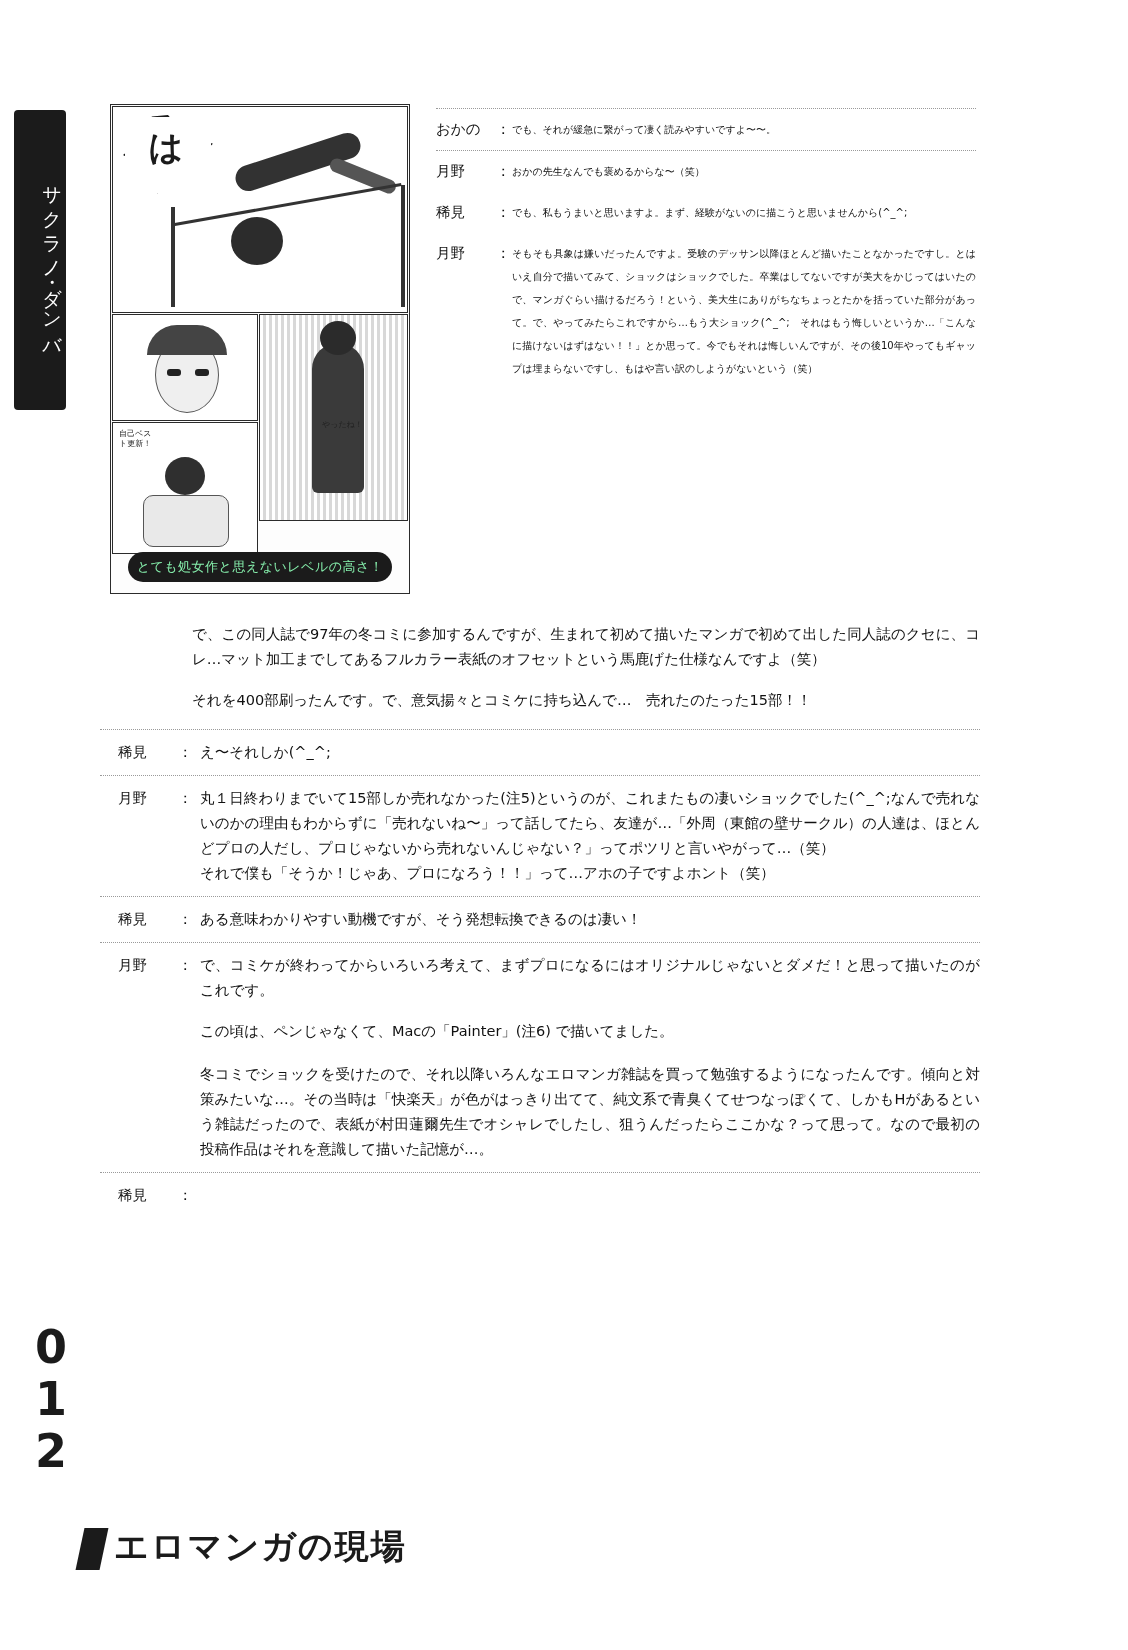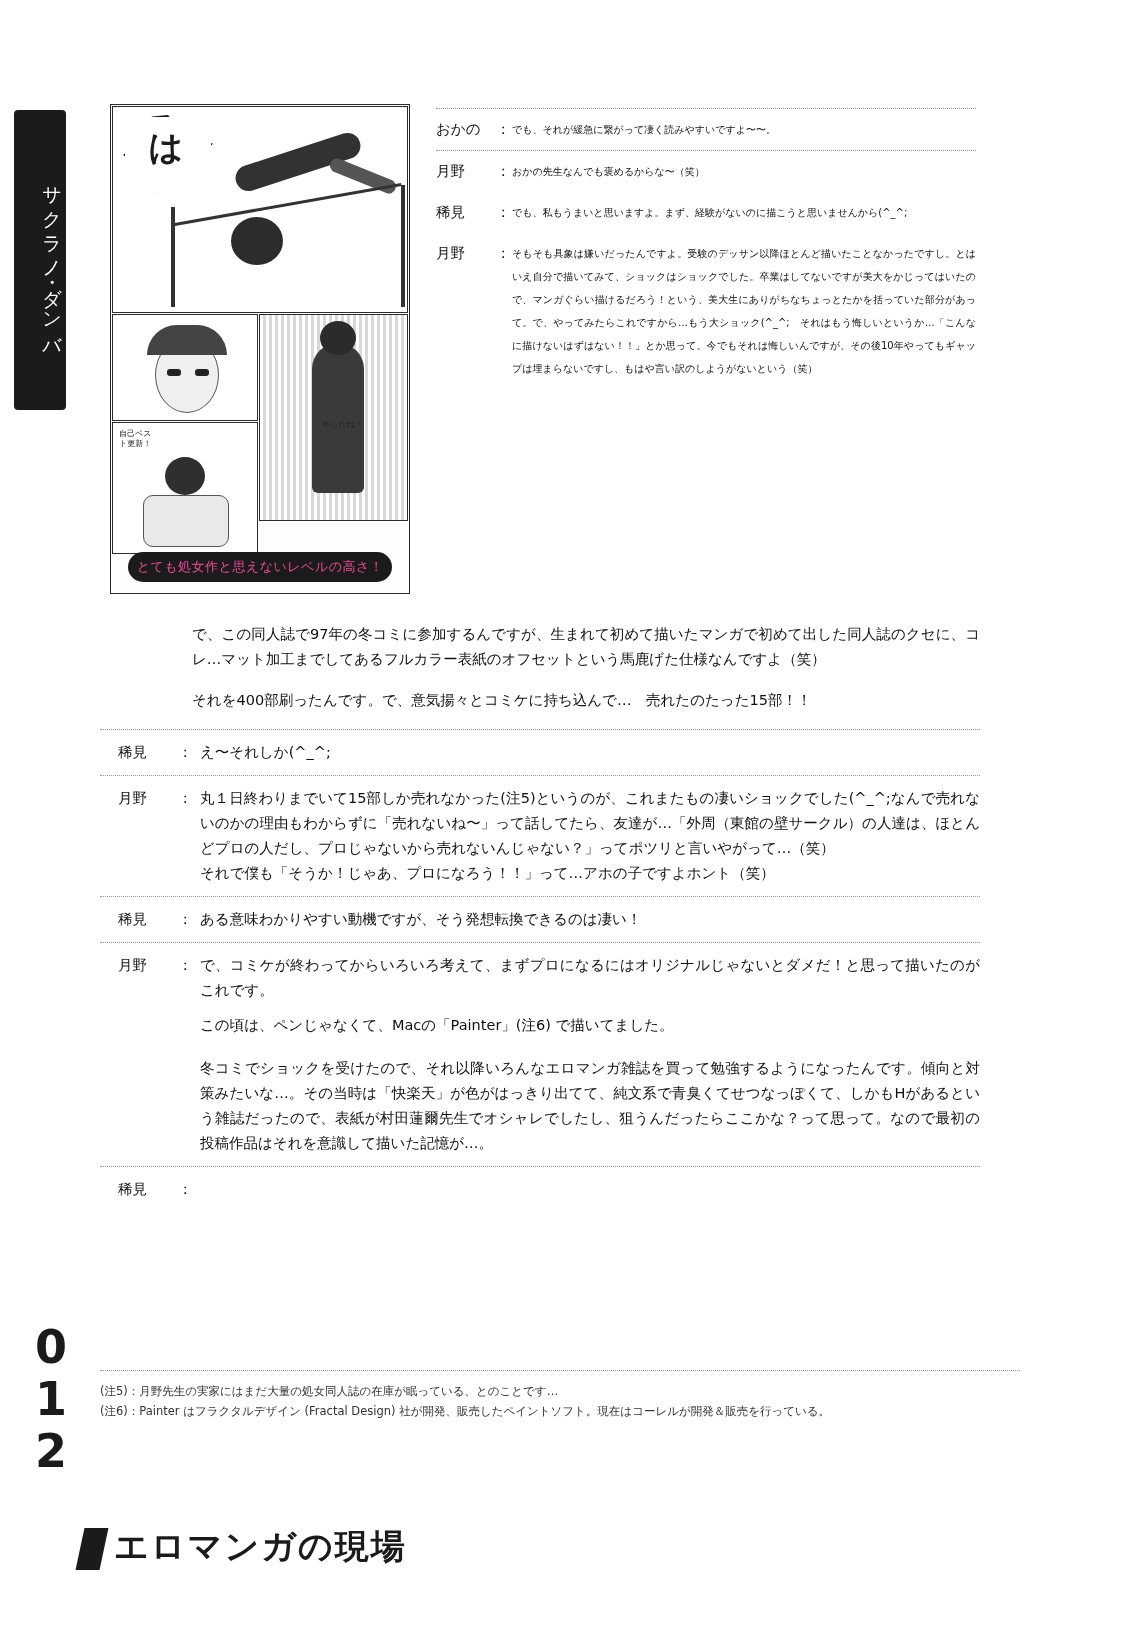--- a/index.html
+++ b/index.html
@@ -109,21 +109,21 @@
     font-weight: bold;
     color: #1b1b1b;
   }
   .figure-caption {
     position: absolute;
     left: 18px;
     bottom: 12px;
     width: 264px;
     height: 30px;
     background: #1b1b1b;
-    color: #ec4899;
+    color: #86efac;
     border-radius: 16px;
     font-size: 13px;
     line-height: 30px;
     text-align: center;
     letter-spacing: 0.5px;
   }
   .mini-note {
     position: absolute;
     font-size: 8px;
     color: #222;
@@ -347,37 +347,33 @@
       <div class="colon">：</div>
       <div class="speech">ある意味わかりやすい動機ですが、そう発想転換できるのは凄い！</div>
     </div>
 
     <div class="dotline"></div>
 
     <div class="qa-wide">
       <div class="speaker">月野</div>
       <div class="colon">：</div>
       <div class="speech">
-        <div style="margin-bottom:10px;">で、コミケが終わってからいろいろ考えて、まずプロになるにはオリジナルじゃないとダメだ！と思って描いたのがこれです。</div>
+        <div style="margin-bottom:16px;">で、コミケが終わってからいろいろ考えて、まずプロになるにはオリジナルじゃないとダメだ！と思って描いたのがこれです。</div>
         <div style="margin-bottom:18px;">この頃は、ペンじゃなくて、Macの「Painter」(注6) で描いてました。</div>
         <div>冬コミでショックを受けたので、それ以降いろんなエロマンガ雑誌を買って勉強するようになったんです。傾向と対策みたいな…。その当時は「快楽天」が色がはっきり出てて、純文系で青臭くてせつなっぽくて、しかもHがあるという雑誌だったので、表紙が村田蓮爾先生でオシャレでしたし、狙うんだったらここかな？って思って。なので最初の投稿作品はそれを意識して描いた記憶が…。</div>
       </div>
     </div>
 
     <div class="dotline"></div>
 
     <div class="qa-wide">
       <div class="speaker">稀見</div>
       <div class="colon">：</div>
     </div>
   </div>
 
-  <div class="footnotes">
-    <div class="footnote">(注5)：月野先生の実家にはまだ大量の処女同人誌の在庫が眠っている、とのことです…</div>
-    <div class="footnote">(注6)：Painter はフラクタルデザイン (Fractal Design) 社が開発、販売したペイントソフト。現在はコーレルが開発＆販売を行っている。</div>
-  </div>
 
   <div class="bottom-banner">
     <div class="banner-bar"></div>
     <div class="banner-text">エロマンガの現場</div>
   </div>
 
 </div>
 
 </body></html>

